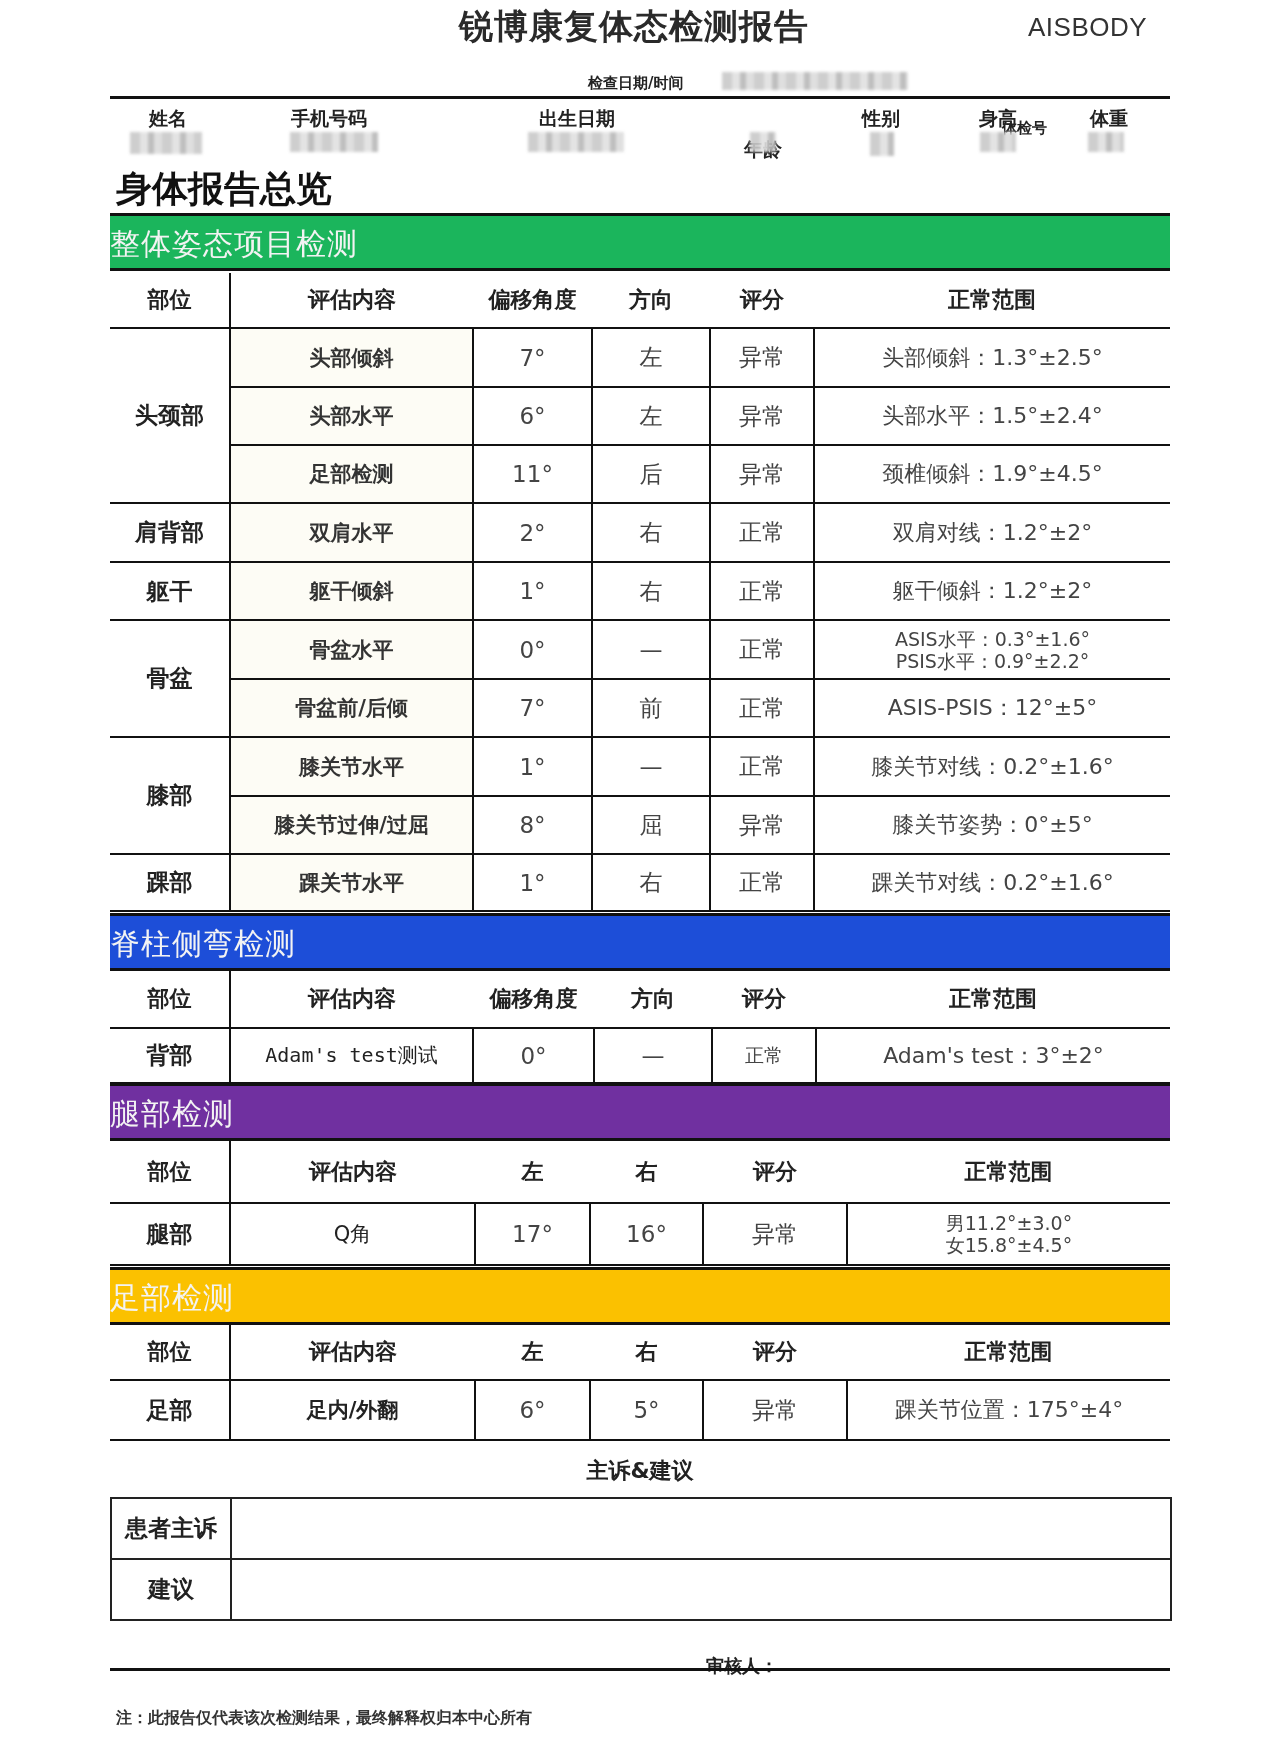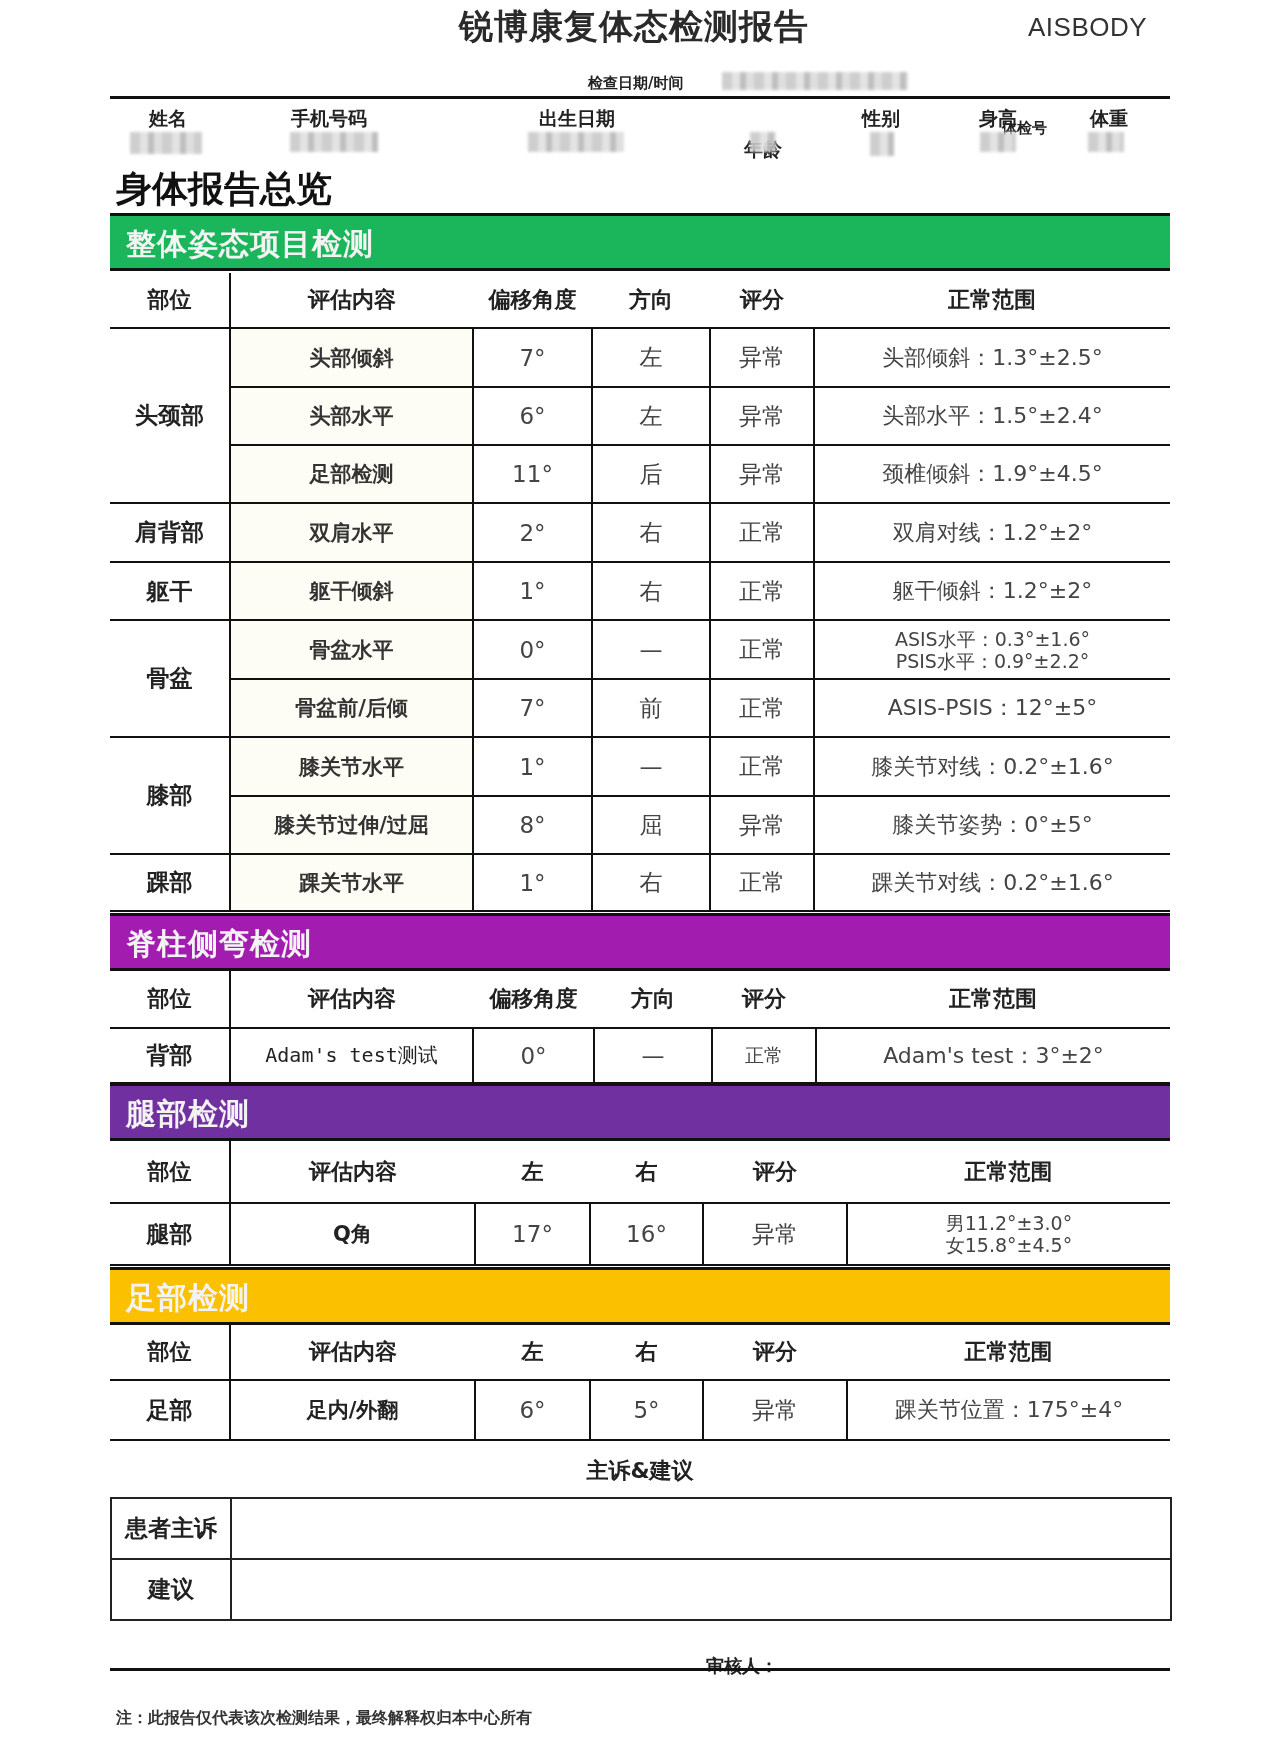--- a/index.html
+++ b/index.html
@@ -9,21 +9,21 @@
   .title { left: 0; width: 1280px; top: 4px; text-align: center; font-size: 34px; font-weight: bold; color: #2a2a2a; letter-spacing: 1px; }
   .title span { position: relative; left: -6px; }
   .brand { left: 1028px; top: 12px; font-size: 26px; color: #333; font-family: "Liberation Sans", sans-serif; letter-spacing: 0.5px; }
   .exam-label { font-size: 15px; font-weight: bold; color: #222; }
   .blur { background: repeating-linear-gradient(90deg, #c9c9c9 0 10px, #e1e1e1 10px 18px, #b8b8b8 18px 24px, #dcdcdc 24px 32px); filter: blur(1.5px); opacity: 0.9; }
   .hline { left: 110px; width: 1060px; height: 3px; background: #111; }
   .info-label { font-size: 19px; font-weight: bold; color: #222; text-align: center; }
   .overview { left: 116px; top: 165px; font-size: 36px; font-weight: bold; color: #111; }
 
   .section-bar { left: 110px; width: 1060px; height: 58px; border-top: 3px solid #111; border-bottom: 3px solid #111; box-sizing: border-box; }
-  .section-bar .sec-title { position: absolute; left: 16px; top: 8px; font-size: 30px; font-weight: bold; color: #f3f3f3; letter-spacing: 1px; }
+  .section-bar .sec-title { position: absolute; left: 0; top: 8px; font-size: 30px; font-weight: normal; color: #f3f3f3; letter-spacing: 1px; }
 
   table.grid { position: absolute; left: 110px; width: 1060px; border-collapse: collapse; table-layout: fixed; }
   table.grid td, table.grid th { border-bottom: 2.5px solid #111; text-align: center; vertical-align: middle; padding: 0; box-sizing: border-box; }
   table.grid th { font-size: 22px; font-weight: bold; color: #222; background: #fff; }
   table.grid td { font-size: 23px; color: #444; }
   table.grid td.vl, table.grid th.vl { border-left: 2px solid #111; }
   table.grid td.part { font-weight: bold; font-size: 23px; color: #222; font-family: Liberation Mono, monospace; }
   table.grid td.item { font-weight: bold; font-size: 21px; color: #333; background: #fdfcf5; }
   table.grid td.range { font-size: 22px; color: #444; font-family: "DejaVu Sans", sans-serif; }
   table.grid td.range.small { font-size: 19px; line-height: 22px; }
@@ -174,21 +174,21 @@
     <td class="part">踝部</td>
     <td class="item vl">踝关节水平</td>
     <td class="vl">1°</td>
     <td class="vl">右</td>
     <td class="vl nor">正常</td>
     <td class="vl range">踝关节对线：0.2°±1.6°</td>
   </tr>
 </tbody>
   </table>
 
-<div class="abs section-bar" style="top:913px; background:#a21caf;">
+<div class="abs section-bar" style="top:913px; background:#1d4ed8;">
   <div class="sec-title">脊柱侧弯检测</div>
 </div>
 <table class="grid" style="top:971px;">
   <colgroup>
       <col style="width:120px">
       <col style="width:243px">
       <col style="width:121px">
       <col style="width:118px">
       <col style="width:104px">
       <col style="width:354px">
@@ -229,21 +229,21 @@
       <tr style="height:62px">
     <th>部位</th>
     <th class="vl">评估内容</th>
     <th>左</th>
     <th>右</th>
     <th>评分</th>
     <th>正常范围</th>
   </tr>
   <tr style="height:62px">
     <td class="part">腿部</td>
-    <td class="vl" style="font-weight:bold; color:#222; font-size:21px;">Q角</td>
+    <td class="vl" style="font-weight:normal; color:#222; font-size:21px;">Q角</td>
     <td class="vl">17°</td>
     <td class="vl">16°</td>
     <td class="vl abn">异常</td>
     <td class="vl range small">
       <div>男11.2°±3.0°</div>
       <div>女15.8°±4.5°</div>
     </td>
   </tr>
 </tbody>
   </table>

